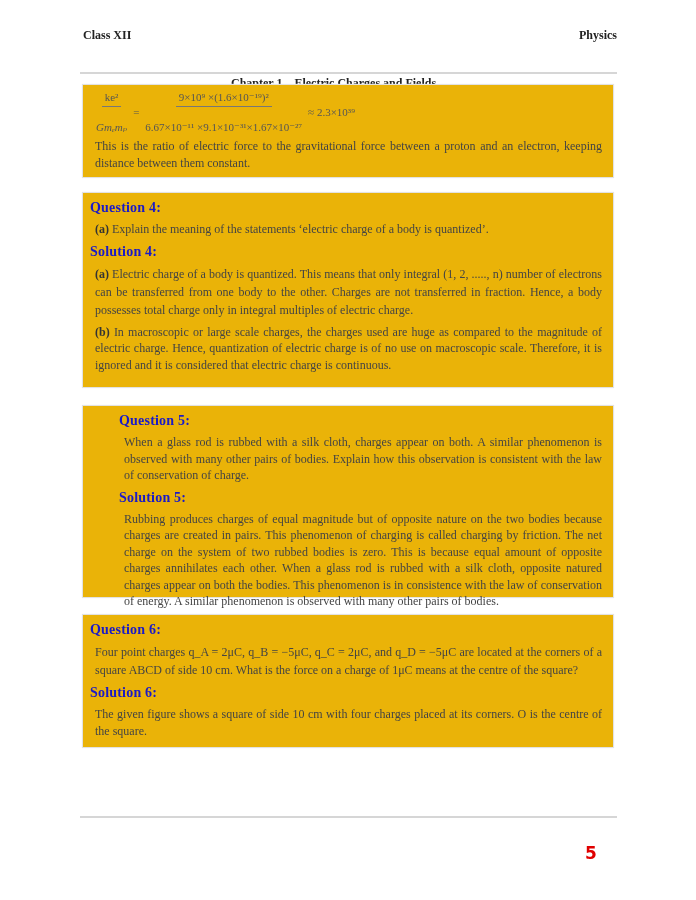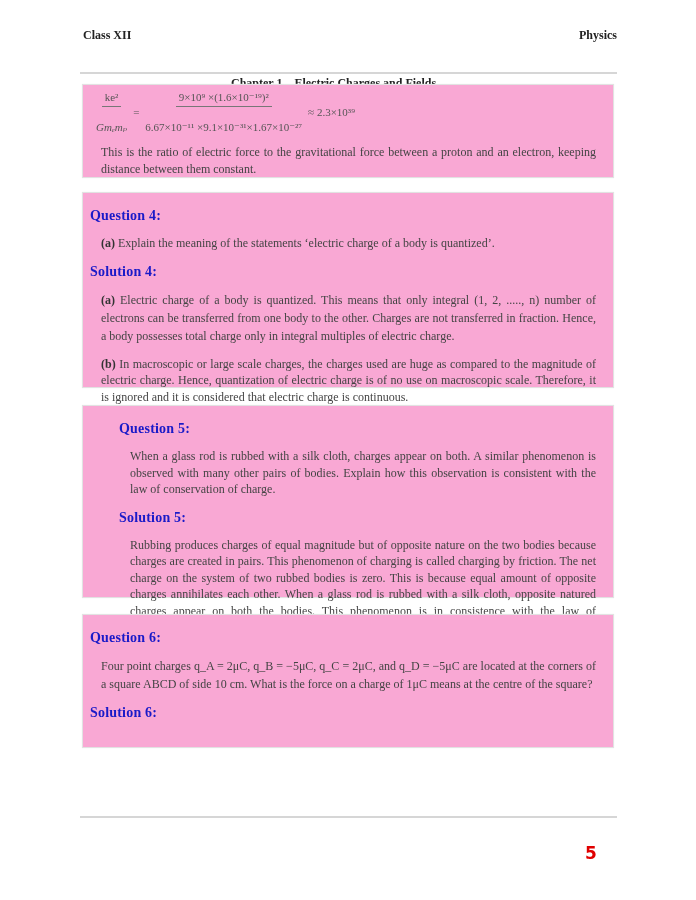--- a/index.html
+++ b/index.html
@@ -7,29 +7,29 @@
            font-family: "Liberation Serif", "DejaVu Serif", serif; color: #2b2b2b; }
     .header { position: absolute; top: 28px; left: 83px; width: 534px; height: 20px;
               font-weight: bold; font-size: 12px; color: #222; }
     .header .left { position: absolute; left: 0; top: 0; }
     .header .center { position: absolute; left: 148px; top: 0; margin-top: 48px; }
     .header .right { position: absolute; right: 0; top: 0; }
     .rule { position: absolute; left: 80px; width: 537px; height: 2px; background: #d6d6d6; }
     .rule.top { top: 72px; }
     .rule.bottom { top: 816px; }
     .box { position: absolute; left: 82px; width: 532px; border: 1px solid #e2e2e2;
-           box-shadow: 0 0 1px #eeeeee; background: #f9a8d4; padding: 6px 6px 6px 7px;
+           box-shadow: 0 0 1px #eeeeee; background: #eab308; padding: 6px 6px 6px 7px;
            box-sizing: border-box; font-size: 12px; line-height: 16.5px; color: #444; text-align: justify; }
     .box1 { top: 84px; height: 94px; }
     .box2 { top: 192px; height: 196px; }
     .box3 { top: 405px; height: 193px; padding-left: 36px; }
     .box4 { top: 614px; height: 134px; }
-    .q-title { color: #1a1ac8; font-weight: bold; font-size: 14px; line-height: 17px; letter-spacing: 0.2px; margin-top: 8px; }
+    .q-title { color: #1a1ac8; font-weight: bold; font-size: 14px; line-height: 17px; letter-spacing: 0.2px; }
     .part { font-weight: bold; color: #333; }
-    .para { margin: 11px; }
+    .para { margin: 5px; }
     .math-line { display: flex; align-items: center; height: 42px; font-size: 11px; color: #555; }
     .frac { display: inline-flex; flex-direction: column; align-items: center; margin: 0 3px; }
     .frac .num { padding: 0 3px 1px; border-bottom: 1px solid #777; font-style: normal; }
     .frac .den { padding: 12px 3px 0; }
     .italic { font-style: italic; }
     .inline-math { font-style: normal; white-space: nowrap; }
     .pagenum { position: absolute; top: 843px; left: 585px; color: #e00000;
                font-family: "DejaVu Sans", sans-serif; font-weight: bold; font-size: 17px; }
   </style>
 </head>
@@ -70,16 +70,17 @@
   <div class="q-title">Question 5:</div>
   <p class="para">When a glass rod is rubbed with a silk cloth, charges appear on both. A similar phenomenon is observed with many other pairs of bodies. Explain how this observation is consistent with the law of conservation of charge.</p>
   <div class="q-title">Solution 5:</div>
   <p class="para">Rubbing produces charges of equal magnitude but of opposite nature on the two bodies because charges are created in pairs. This phenomenon of charging is called charging by friction. The net charge on the system of two rubbed bodies is zero. This is because equal amount of opposite charges annihilates each other. When a glass rod is rubbed with a silk cloth, opposite natured charges appear on both the bodies. This phenomenon is in consistence with the law of conservation of energy. A similar phenomenon is observed with many other pairs of bodies.</p>
 </div>
 
 <div class="box box4">
   <div class="q-title">Question 6:</div>
   <p class="para" style="line-height:18px;"><span>Four point charges </span><span class="inline-math italic">q_A = 2μC, q_B = −5μC, q_C = 2μC, and q_D = −5μC</span><span> are located at the corners of a square ABCD of side 10 cm. What is the force on a charge of </span><span class="inline-math">1μC</span><span> means at the centre of the square?</span></p>
   <div class="q-title">Solution 6:</div>
+  <p class="para">The given figure shows a square of side 10 cm with four charges placed at its corners. O is the centre of the square.</p>
 </div>
 
 <div class="rule bottom"></div>
 <div class="pagenum">5</div>
 
 </body></html>

